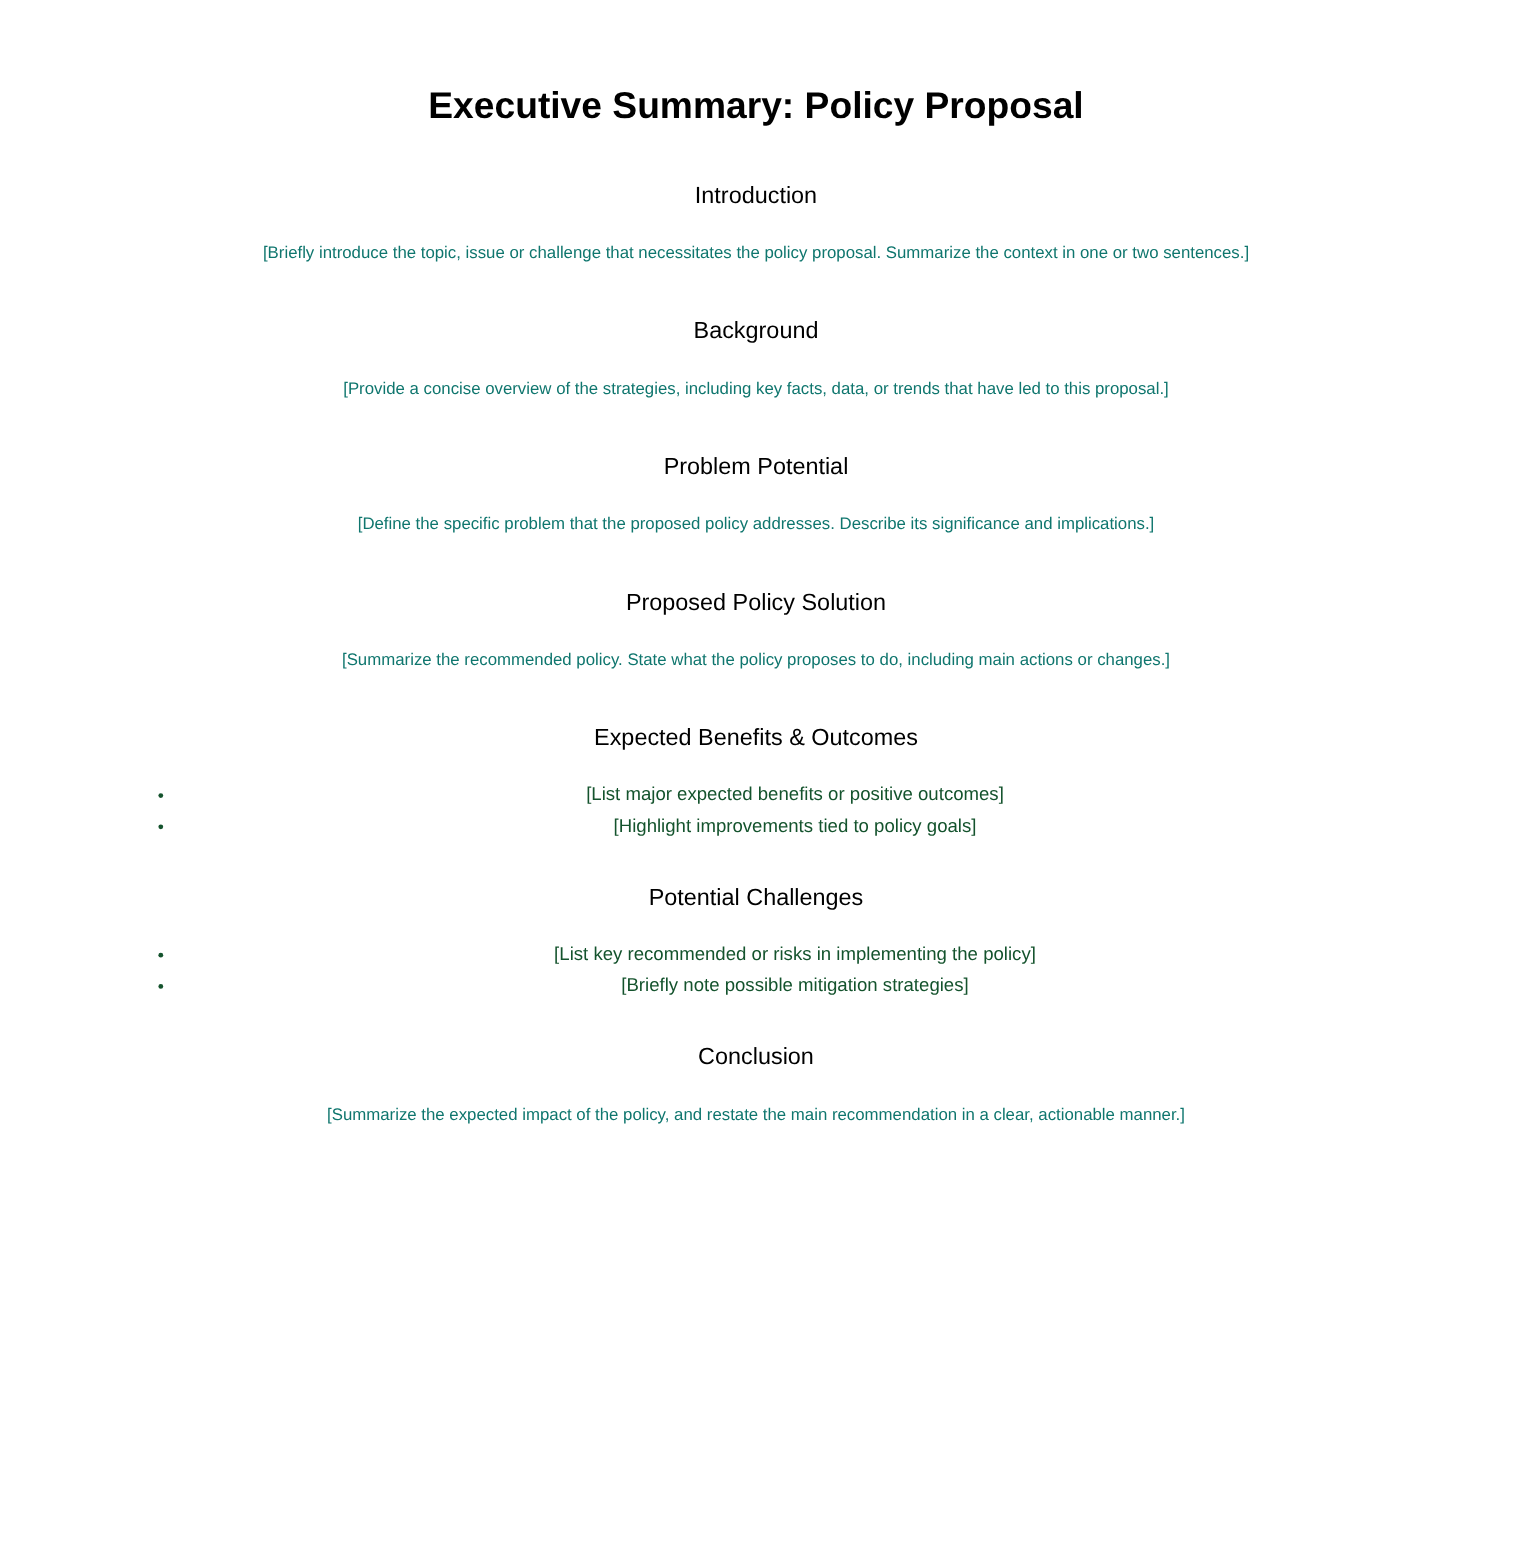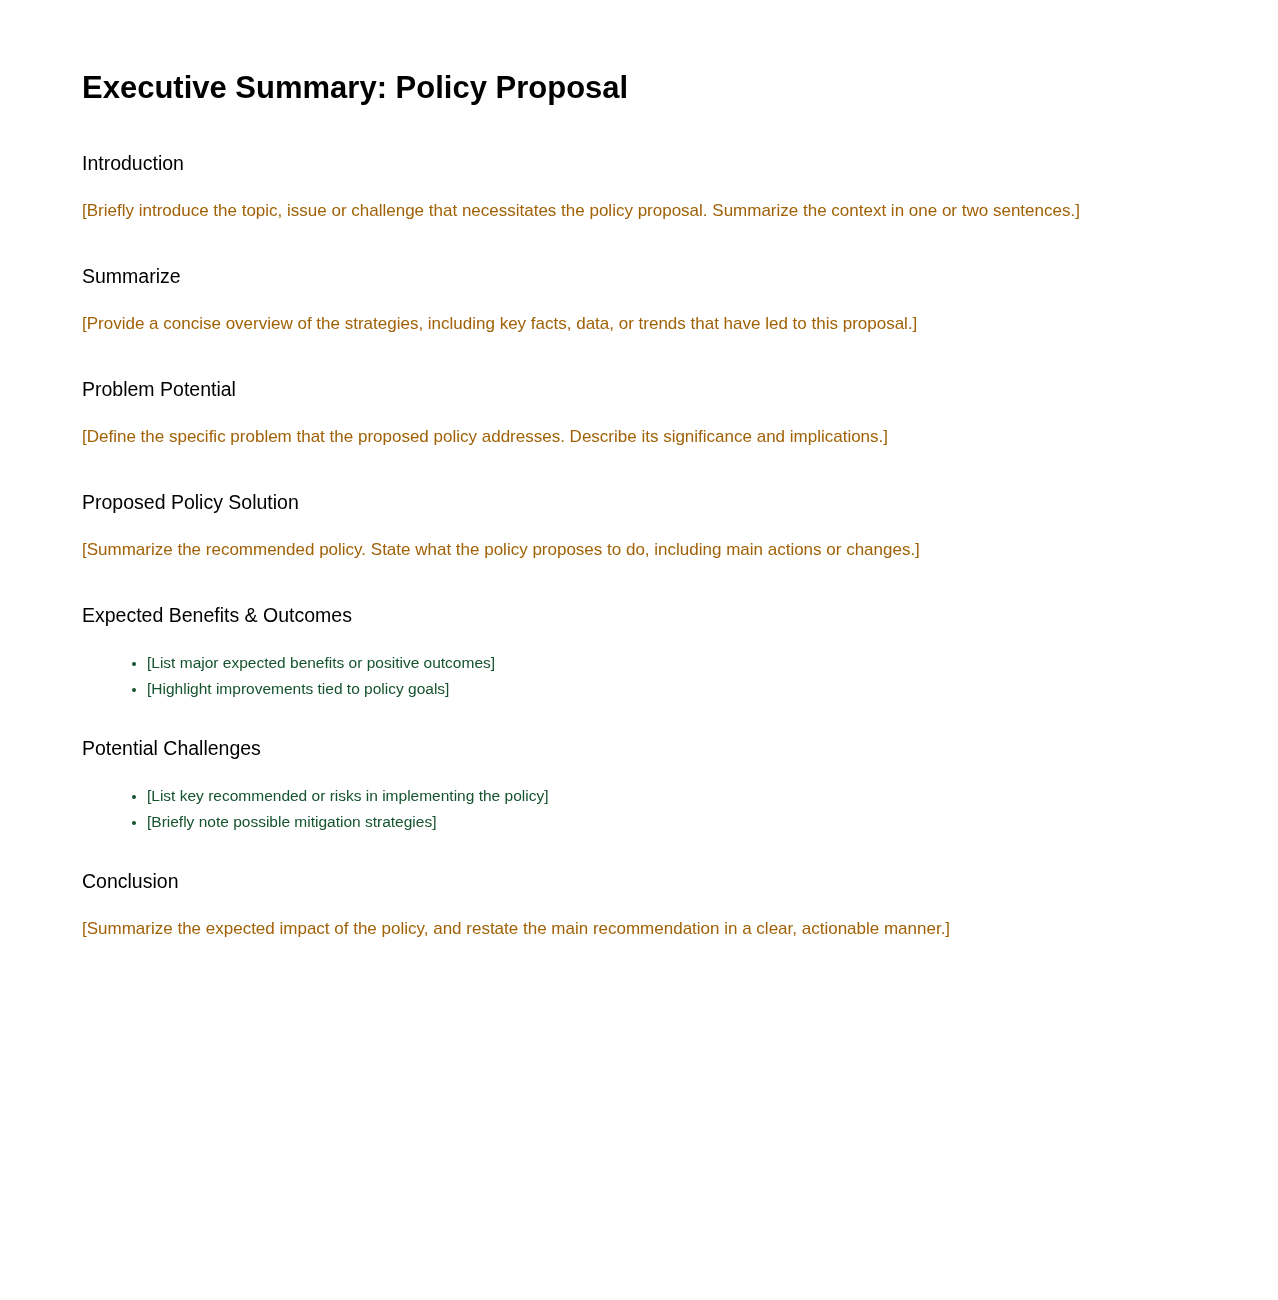--- a/index.html
+++ b/index.html
@@ -9,41 +9,42 @@
   }
   .page {
     width: 1278px;
     height: 1300px;
     background: #ffffff;
     box-sizing: border-box;
     padding: 70px 100px 18px 82px;
     color: #000000;
     font-family: "Liberation Sans", "DejaVu Sans", sans-serif;
     overflow: hidden;
+    text-align: center;
   }
   h1.doc-title {
     font-size: 31px;
     line-height: 36px;
     font-weight: bold;
     margin: 0 0 46px 0;
     color: #000000;
   }
   h2.section-heading {
     font-size: 19.5px;
     line-height: 22px;
     font-weight: normal;
     margin: 0 0 28px 0;
     color: #000000;
   }
   p.section-paragraph {
-    font-size: 17px;
+    font-size: 14px;
     line-height: 17px;
     font-weight: normal;
     margin: 0 0 46px 0;
-    color: #a16207;
+    color: #0f766e;
   }
   ul.bullet-list {
     margin: 0 0 40px 0;
     padding: 0 0 0 65px;
     list-style: disc outside;
   }
   ul.bullet-list li {
     font-size: 15.5px;
     line-height: 17px;
     margin: 0 0 9px 0;
@@ -59,21 +60,21 @@
 <div class="page">
 
   <h1 class="doc-title">Executive Summary: Policy Proposal</h1>
 
   <section>
     <h2 class="section-heading">Introduction</h2>
     <p class="section-paragraph">[Briefly introduce the topic, issue or challenge that necessitates the policy proposal. Summarize the context in one or two sentences.]</p>
   </section>
 
   <section>
-    <h2 class="section-heading">Summarize</h2>
+    <h2 class="section-heading">Background</h2>
     <p class="section-paragraph">[Provide a concise overview of the strategies, including key facts, data, or trends that have led to this proposal.]</p>
   </section>
 
   <section>
     <h2 class="section-heading">Problem Potential</h2>
     <p class="section-paragraph">[Define the specific problem that the proposed policy addresses. Describe its significance and implications.]</p>
   </section>
 
   <section>
     <h2 class="section-heading">Proposed Policy Solution</h2>

